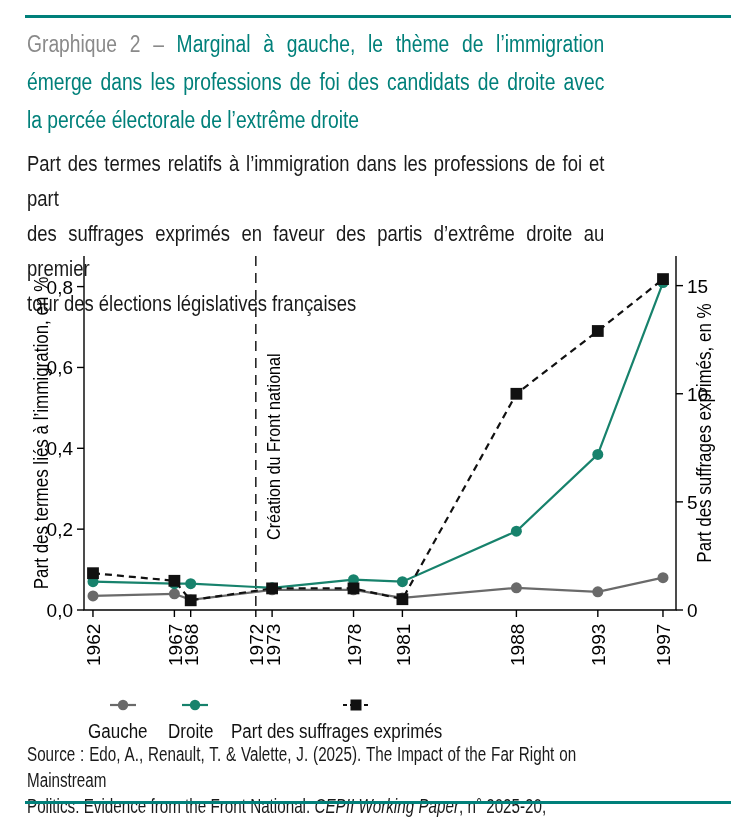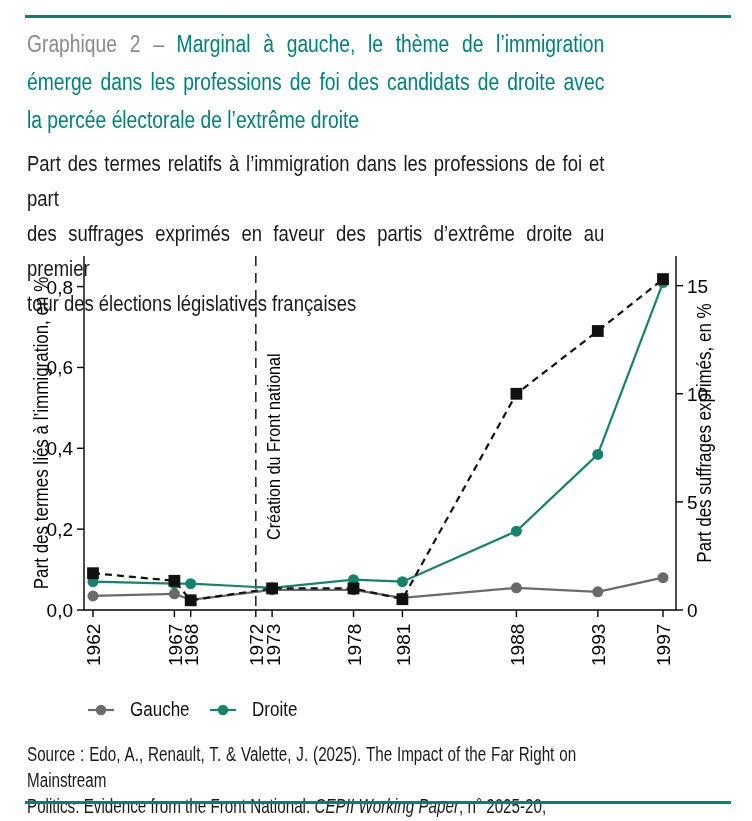--- a/index.html
+++ b/index.html
@@ -18,21 +18,21 @@
   .t-line{font-size:23.5px;line-height:38px;white-space:normal;}
   .t-prefix{color:#8a8a8a;}
 
   .subtitle{position:absolute;left:27px;top:146px;width:704px;}
   .s-line{font-size:22.5px;line-height:35px;color:#1a1a1a;}
 
   .chart{position:absolute;left:21px;top:252px;width:710px;height:425px;}
   .chart svg text{font-family:"Liberation Sans","DejaVu Sans",sans-serif;fill:#000;}
 
   .legend{position:absolute;left:88px;top:698px;display:flex;align-items:center;gap:10px;}
-  .leg-item{display:flex;align-items:center;gap:16px;}
+  .leg-item{display:flex;align-items:center;gap:8px;flex-direction:column;}
   .leg-label{font-size:20px;color:#111;display:inline-block;transform:scaleX(0.85);transform-origin:0 50%;white-space:nowrap;}
   .lm{display:inline-flex;align-items:center;}
 
   .source{position:absolute;left:27px;top:741px;width:704px;}
   .src-line{font-size:19.5px;line-height:26px;color:#1a1a1a;}
   .it{font-style:italic;}
 </style>
 </head>
 <body>
 
@@ -154,20 +154,29 @@
     </div>
     <div class="leg-item">
       <span class="lm">
           <svg width="26" height="14" viewBox="0 0 26 14">
             <line x1="0" y1="7" x2="26" y2="7" stroke="#17826c" stroke-width="2.2"></line>
             <circle cx="13" cy="7" r="5.2" fill="#17826c"></circle>
           </svg>
         </span>
       <span class="leg-label">Droite</span>
     </div>
+    <div class="leg-item">
+      <span class="lm">
+          <svg width="26" height="14" viewBox="0 0 26 14">
+            <line x1="0" y1="7" x2="26" y2="7" stroke="#111111" stroke-width="2.2" stroke-dasharray="4 3"></line>
+            <rect x="7.5" y="1.5" width="11" height="11" fill="#111111"></rect>
+          </svg>
+        </span>
+      <span class="leg-label">Part des suffrages exprimés</span>
+    </div>
   </div>
 
   <div class="source cond78">
     <div class="src-line jl">Source : Edo, A., Renault, T. &amp; Valette, J. (2025). The Impact of the Far Right on Mainstream</div>
     <div class="src-line"><span>Politics: Evidence from the Front National. </span><span class="it">CEPII Working Paper</span><span>, n° 2025-20, décembre.</span></div>
   </div>
 
   <div class="rule bottom accent-bg" style="background: rgb(0, 128, 122);"></div>
 </div>
 

